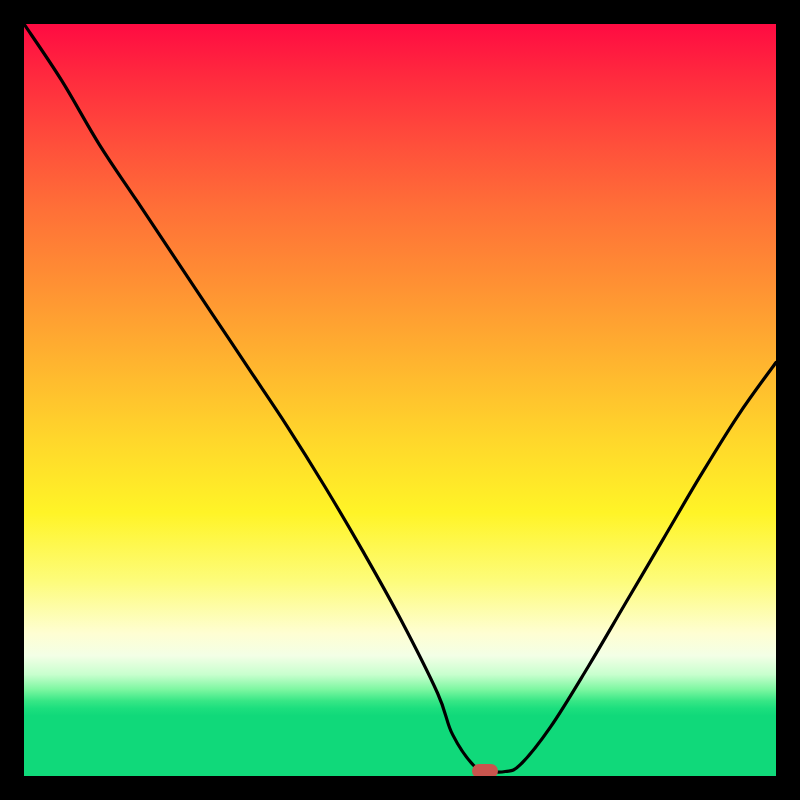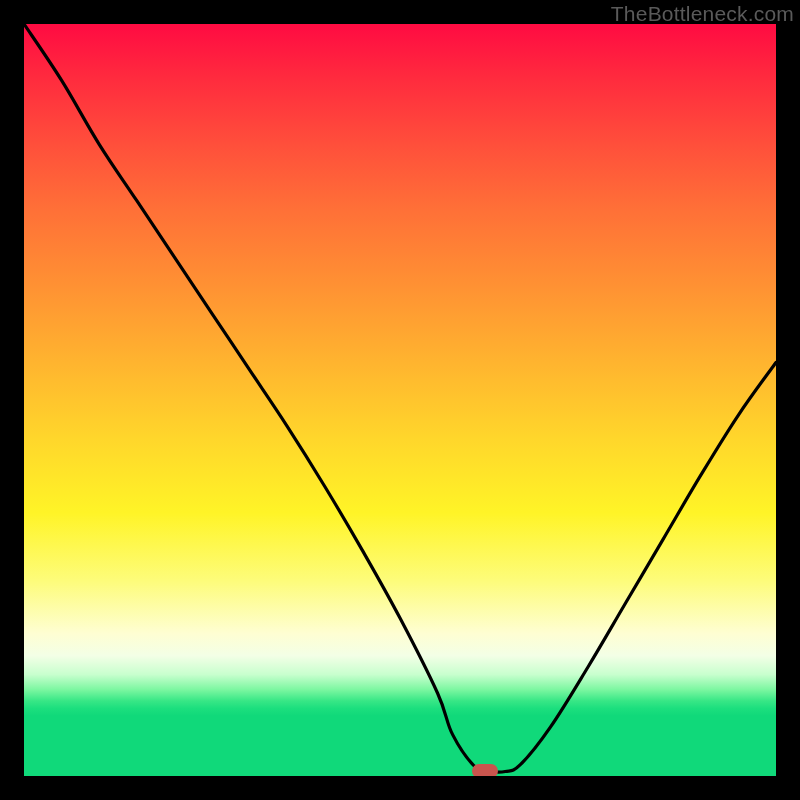--- a/index.html
+++ b/index.html
@@ -67,20 +67,19 @@
     background: #c9554e;
     border-radius: 7px;
     transform: translate(-50%, -50%);
     z-index: 5;
   }
 </style>
 </head>
 <body>
 
 <div class="frame">
-  <div class="watermark">TheBottleneck.com</div>
   <div class="plot">
     <svg class="curve" viewBox="0 0 752 752" preserveAspectRatio="none">
       <path id="curve-path" d="M 0.00 0.00 C 6.77 10.15, 24.06 34.74, 37.60 56.40 C 51.14 78.06, 61.66 98.66, 75.20 120.32 C 88.74 141.98, 99.26 156.42, 112.80 176.72 C 126.34 197.02, 136.86 212.82, 150.40 233.12 C 163.94 253.42, 174.46 269.22, 188.00 289.52 C 201.54 309.82, 212.06 325.62, 225.60 345.92 C 239.14 366.22, 249.66 381.34, 263.20 402.32 C 276.74 423.30, 287.26 440.15, 300.80 462.48 C 314.34 484.81, 324.86 502.71, 338.40 526.40 C 351.94 550.09, 362.46 568.36, 376.00 594.08 C 389.54 619.80, 404.12 648.30, 413.60 669.28 C 423.08 690.26, 421.87 697.37, 428.64 710.64 C 435.41 723.91, 444.43 736.34, 451.20 742.98 C 457.97 749.61, 460.83 746.68, 466.24 747.49 C 471.65 748.30, 475.87 748.71, 481.28 747.49 C 486.69 746.27, 488.20 748.71, 496.32 740.72 C 504.44 732.73, 514.22 720.72, 526.40 703.12 C 538.58 685.52, 550.46 665.29, 564.00 642.96 C 577.54 620.63, 588.06 602.05, 601.60 579.04 C 615.14 556.03, 625.66 538.13, 639.20 515.12 C 652.74 492.11, 663.26 473.53, 676.80 451.20 C 690.34 428.87, 700.86 411.34, 714.40 391.04 C 727.94 370.74, 745.23 347.88, 752.00 338.40" fill="none" stroke="#000" stroke-width="3.2" stroke-linejoin="round" stroke-linecap="round"></path>
     </svg>
     <div class="marker" id="marker" style="left: 460.976px; top: 747.488px;"></div>
   </div>
 </div>
 
 </body></html>

